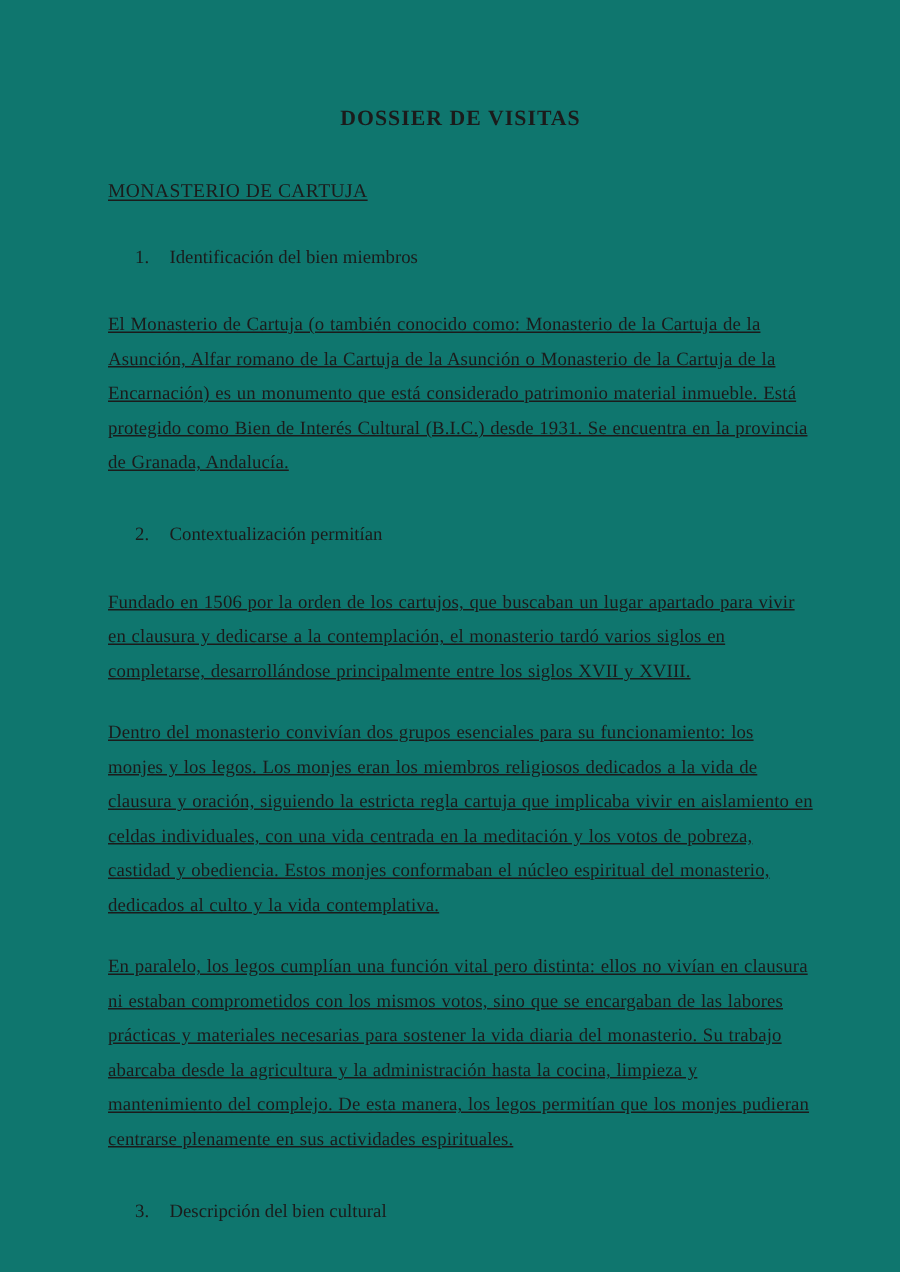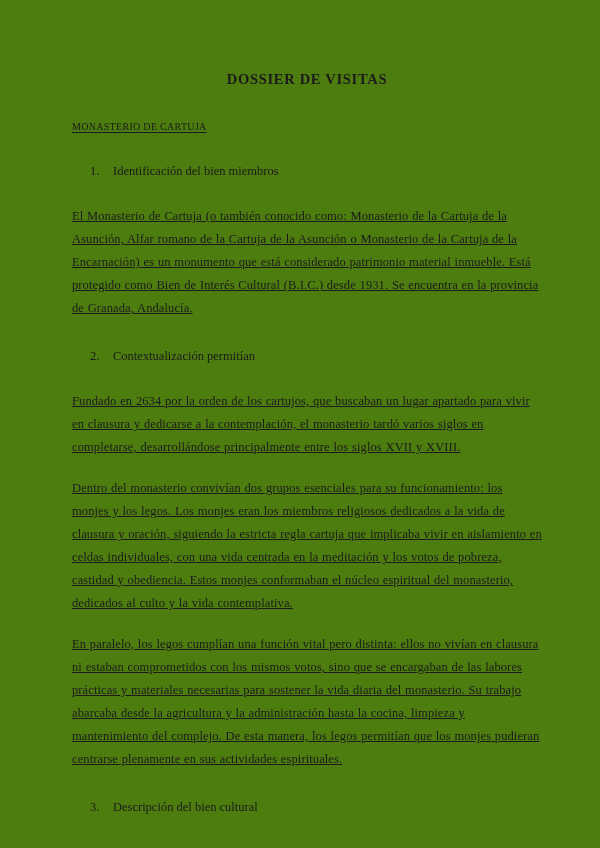--- a/index.html
+++ b/index.html
@@ -5,36 +5,36 @@
   html, body {
     margin: 0;
     padding: 0;
     background: #ffffff;
   }
   .page {
     position: relative;
     width: 600px;
     height: 848px;
     box-sizing: border-box;
-    background: #4d7c0f;
+    background: #0f766e;
     color: #1b1b1b;
     font-family: "Liberation Serif", "DejaVu Serif", serif;
     padding: 70px 58px 0 72px;
     overflow: hidden;
   }
   .doc-title {
     font-size: 14.5px;
     font-weight: bold;
     letter-spacing: 0.7px;
     text-align: center;
     line-height: 18px;
     margin: 0 0 30px 0;
   }
   .doc-subtitle {
-    font-size: 10px;
+    font-size: 13px;
     font-weight: normal;
     text-decoration: underline;
     text-underline-offset: 2px;
     letter-spacing: 0.3px;
     line-height: 17px;
     margin: 0 0 28px 0;
   }
   .section-heading {
     font-size: 12.5px;
     line-height: 17px;
@@ -69,21 +69,21 @@
   <div class="section-heading">
     <span class="section-num">1.</span>
     <span class="section-heading-text">Identificación del bien miembros</span>
   </div>
   <p class="body-para">El Monasterio de Cartuja (o también conocido como: Monasterio de la Cartuja de la Asunción, Alfar romano de la Cartuja de la Asunción o Monasterio de la Cartuja de la Encarnación) es un monumento que está considerado patrimonio material inmueble. Está protegido como Bien de Interés Cultural (B.I.C.) desde 1931. Se encuentra en la provincia de Granada, Andalucía.</p>
 
   <div class="section-heading">
     <span class="section-num">2.</span>
     <span class="section-heading-text">Contextualización permitían</span>
   </div>
-  <p class="body-para">Fundado en 2634 por la orden de los cartujos, que buscaban un lugar apartado para vivir en clausura y dedicarse a la contemplación, el monasterio tardó varios siglos en completarse, desarrollándose principalmente entre los siglos XVII y XVIII.</p>
+  <p class="body-para">Fundado en 1506 por la orden de los cartujos, que buscaban un lugar apartado para vivir en clausura y dedicarse a la contemplación, el monasterio tardó varios siglos en completarse, desarrollándose principalmente entre los siglos XVII y XVIII.</p>
   <p class="body-para">Dentro del monasterio convivían dos grupos esenciales para su funcionamiento: los monjes y los legos. Los monjes eran los miembros religiosos dedicados a la vida de clausura y oración, siguiendo la estricta regla cartuja que implicaba vivir en aislamiento en celdas individuales, con una vida centrada en la meditación y los votos de pobreza, castidad y obediencia. Estos monjes conformaban el núcleo espiritual del monasterio, dedicados al culto y la vida contemplativa.</p>
   <p class="body-para">En paralelo, los legos cumplían una función vital pero distinta: ellos no vivían en clausura ni estaban comprometidos con los mismos votos, sino que se encargaban de las labores prácticas y materiales necesarias para sostener la vida diaria del monasterio. Su trabajo abarcaba desde la agricultura y la administración hasta la cocina, limpieza y mantenimiento del complejo. De esta manera, los legos permitían que los monjes pudieran centrarse plenamente en sus actividades espirituales.</p>
 
   <div class="section-heading">
     <span class="section-num">3.</span>
     <span class="section-heading-text">Descripción del bien cultural</span>
   </div>
 
 </div>
 

